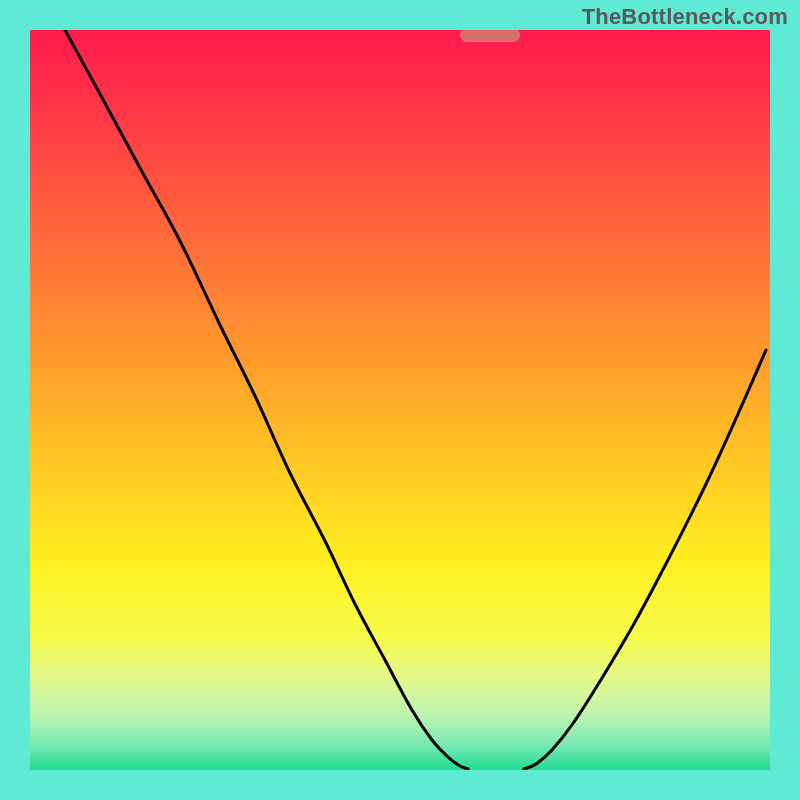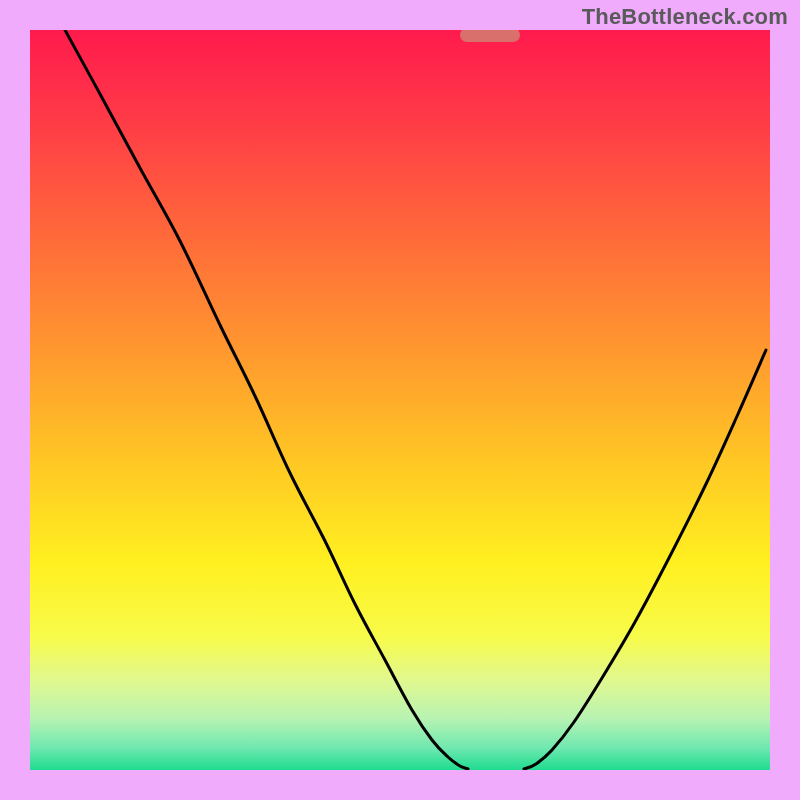--- a/index.html
+++ b/index.html
@@ -7,21 +7,21 @@
     padding: 0;
     width: 800px;
     height: 800px;
     overflow: hidden;
     background: #000;
   }
   .frame {
     position: relative;
     width: 800px;
     height: 800px;
-    background: #f0abfc;
+    background: #5eead4;
   }
   .watermark {
     position: absolute;
     top: 4px;
     right: 12px;
     font-family: Arial, Helvetica, sans-serif;
     font-size: 22px;
     font-weight: 600;
     color: #5a5a5a;
     letter-spacing: 0.2px;

